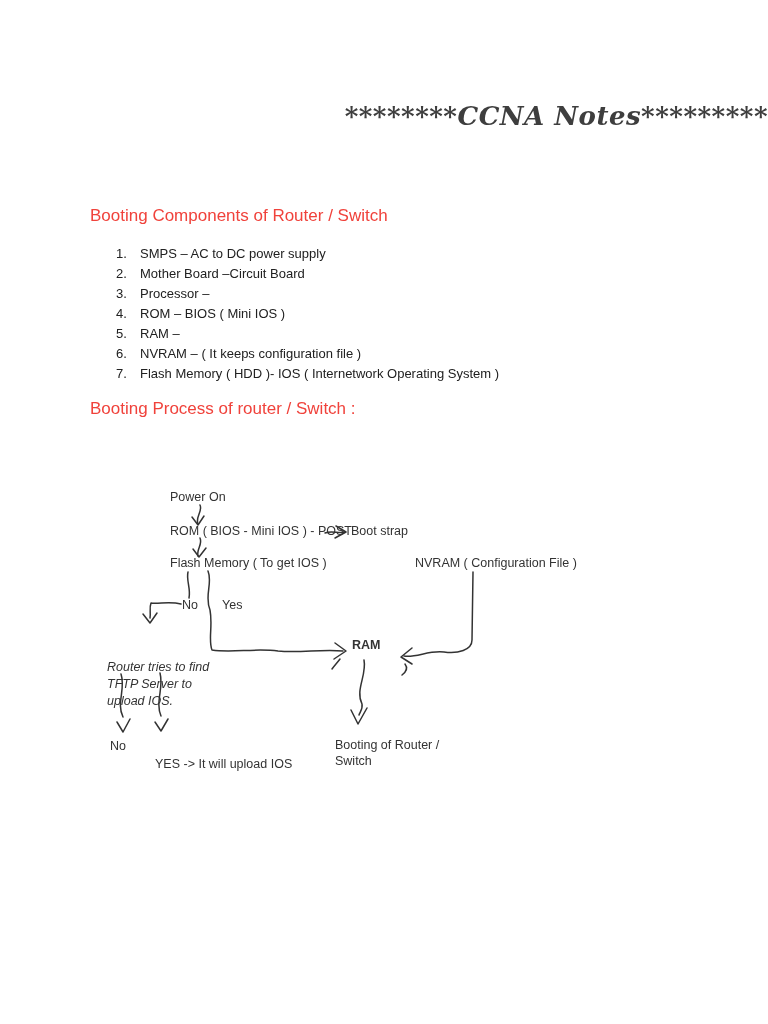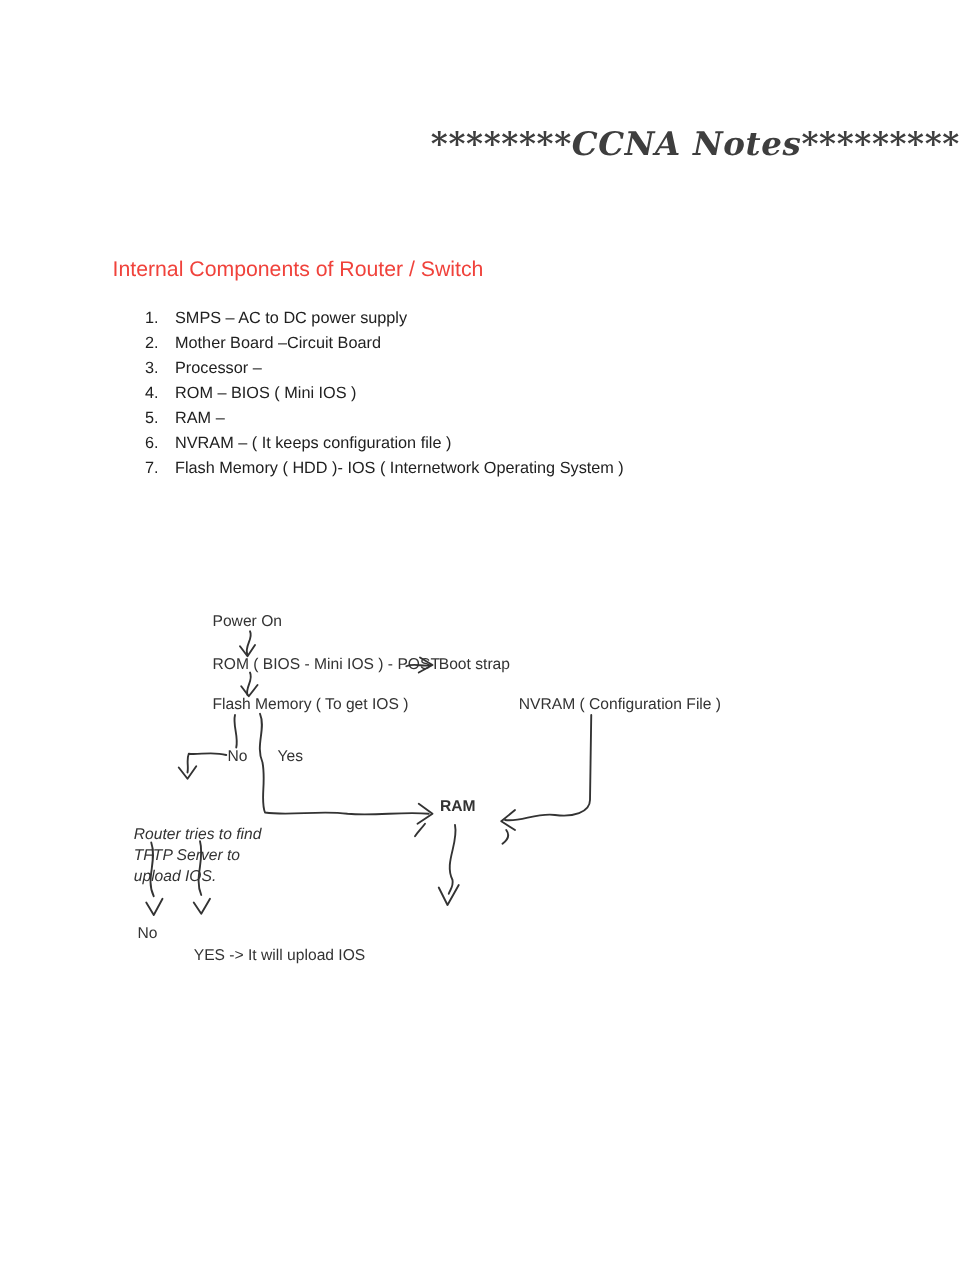--- a/index.html
+++ b/index.html
@@ -90,21 +90,21 @@
   .pre { white-space: pre-line; }
   .lh17 { line-height: 17px; }
 </style>
 </head>
 <body>
 
 <div class="page">
 
   <h1 class="doc-title">********CCNA Notes*********</h1>
 
-  <h2 class="red-heading h-components">Internal Components of Router / Switch</h2>
+  <h2 class="red-heading h-components">Booting Components of Router / Switch</h2>
 
   <ol class="components-list">
     <li>
         <span>SMPS – AC to DC power supply</span>
       </li>
     <li>
         <span>Mother Board –Circuit Board</span>
       </li>
     <li>
         <span>Processor –</span>
@@ -116,20 +116,21 @@
         <span>RAM –</span>
       </li>
     <li>
         <span>NVRAM – ( It keeps configuration file )</span>
       </li>
     <li>
         <span>Flash Memory ( HDD )- IOS ( Internetwork Operating System )</span>
       </li>
   </ol>
 
+  <h2 class="red-heading h-booting">Booting Process of router / Switch :</h2>
 
   <div class="diagram">
 
     <svg width="768" height="1024" viewBox="0 0 768 1024">
 
       <g>
         <path d="M200,505 C203,511 195,517 198,524"></path>
         <path d="M192,517 L198,525 L204,516"></path>
       </g>
 
@@ -197,16 +198,18 @@
     <div class="lbl pre lh17" style="left:107px; top:659px;font-style:italic;">Router tries to find
 TFTP Server to
 upload IOS.</div>
 
     <div class="lbl" style="left:352px; top:637px;font-weight:bold;">RAM</div>
 
     <div class="lbl" style="left:110px; top:738px;">No</div>
 
     <div class="lbl" style="left:155px; top:738px;margin-top:18px;">YES -&gt; It will upload IOS</div>
 
+    <div class="lbl pre" style="left:335px; top:737px;">Booting of Router /
+Switch</div>
 
 
   </div>
 </div>
 
 </body></html>

